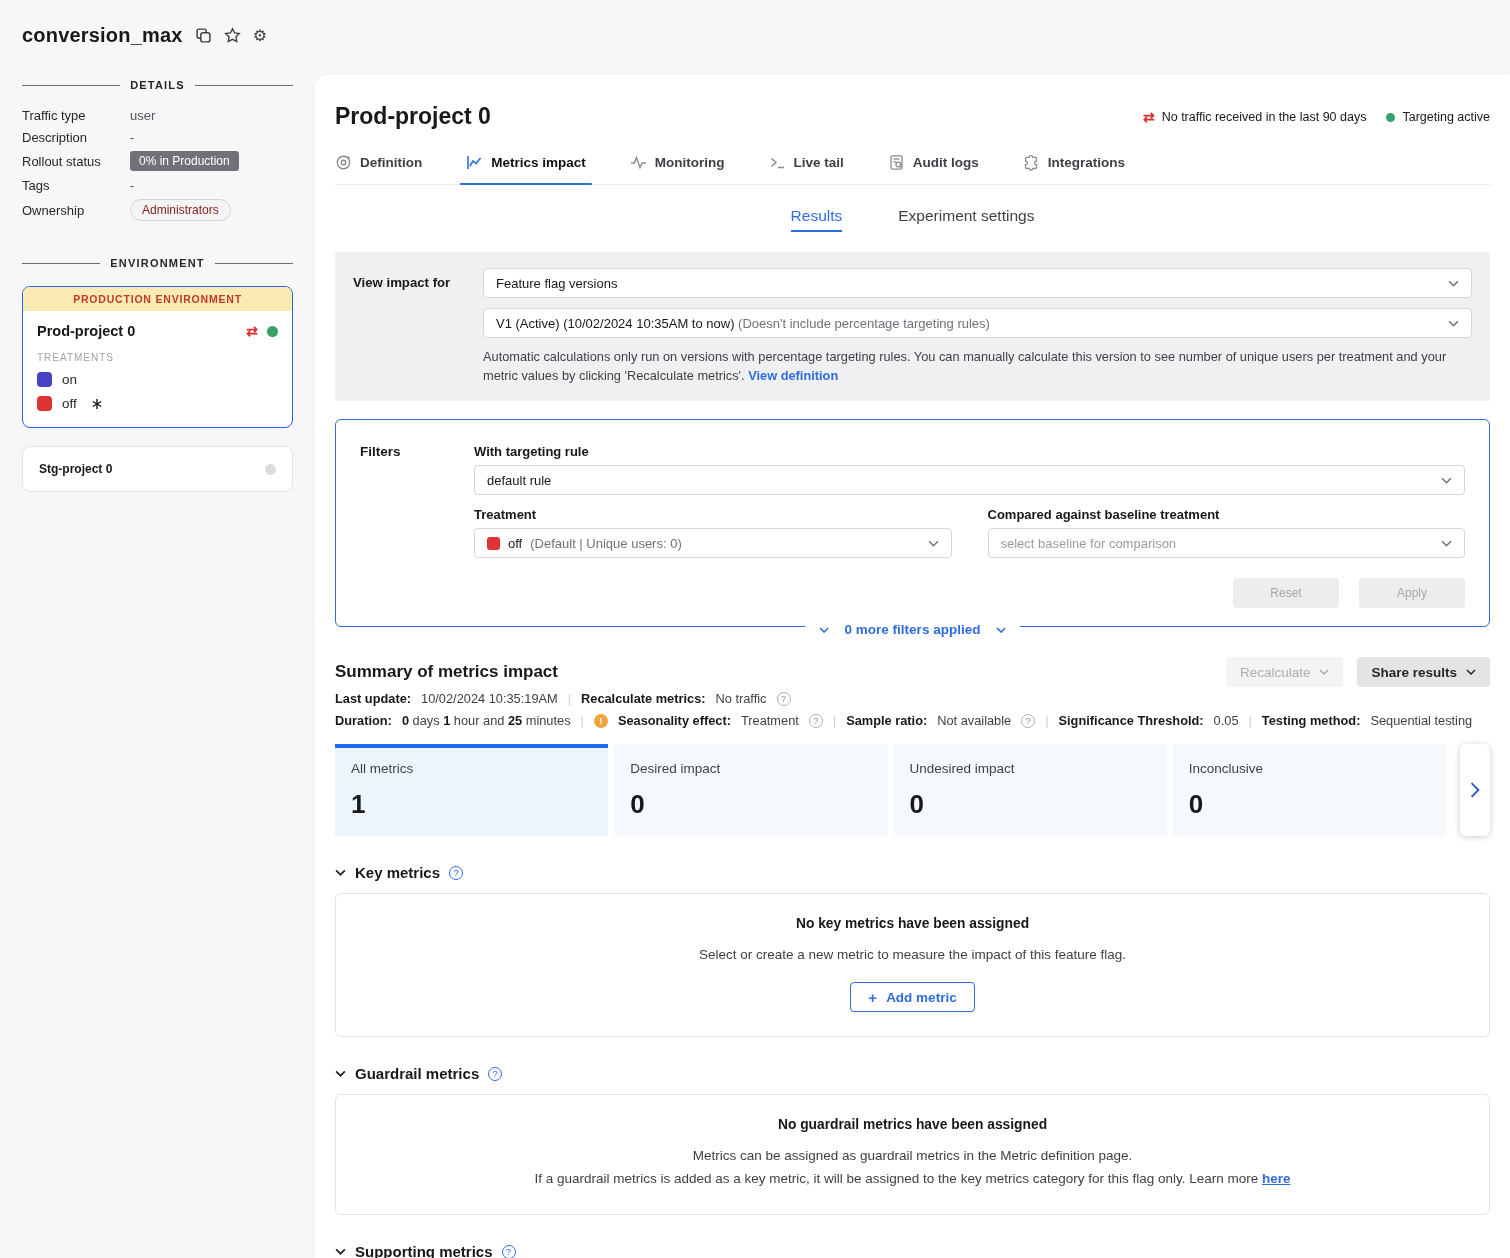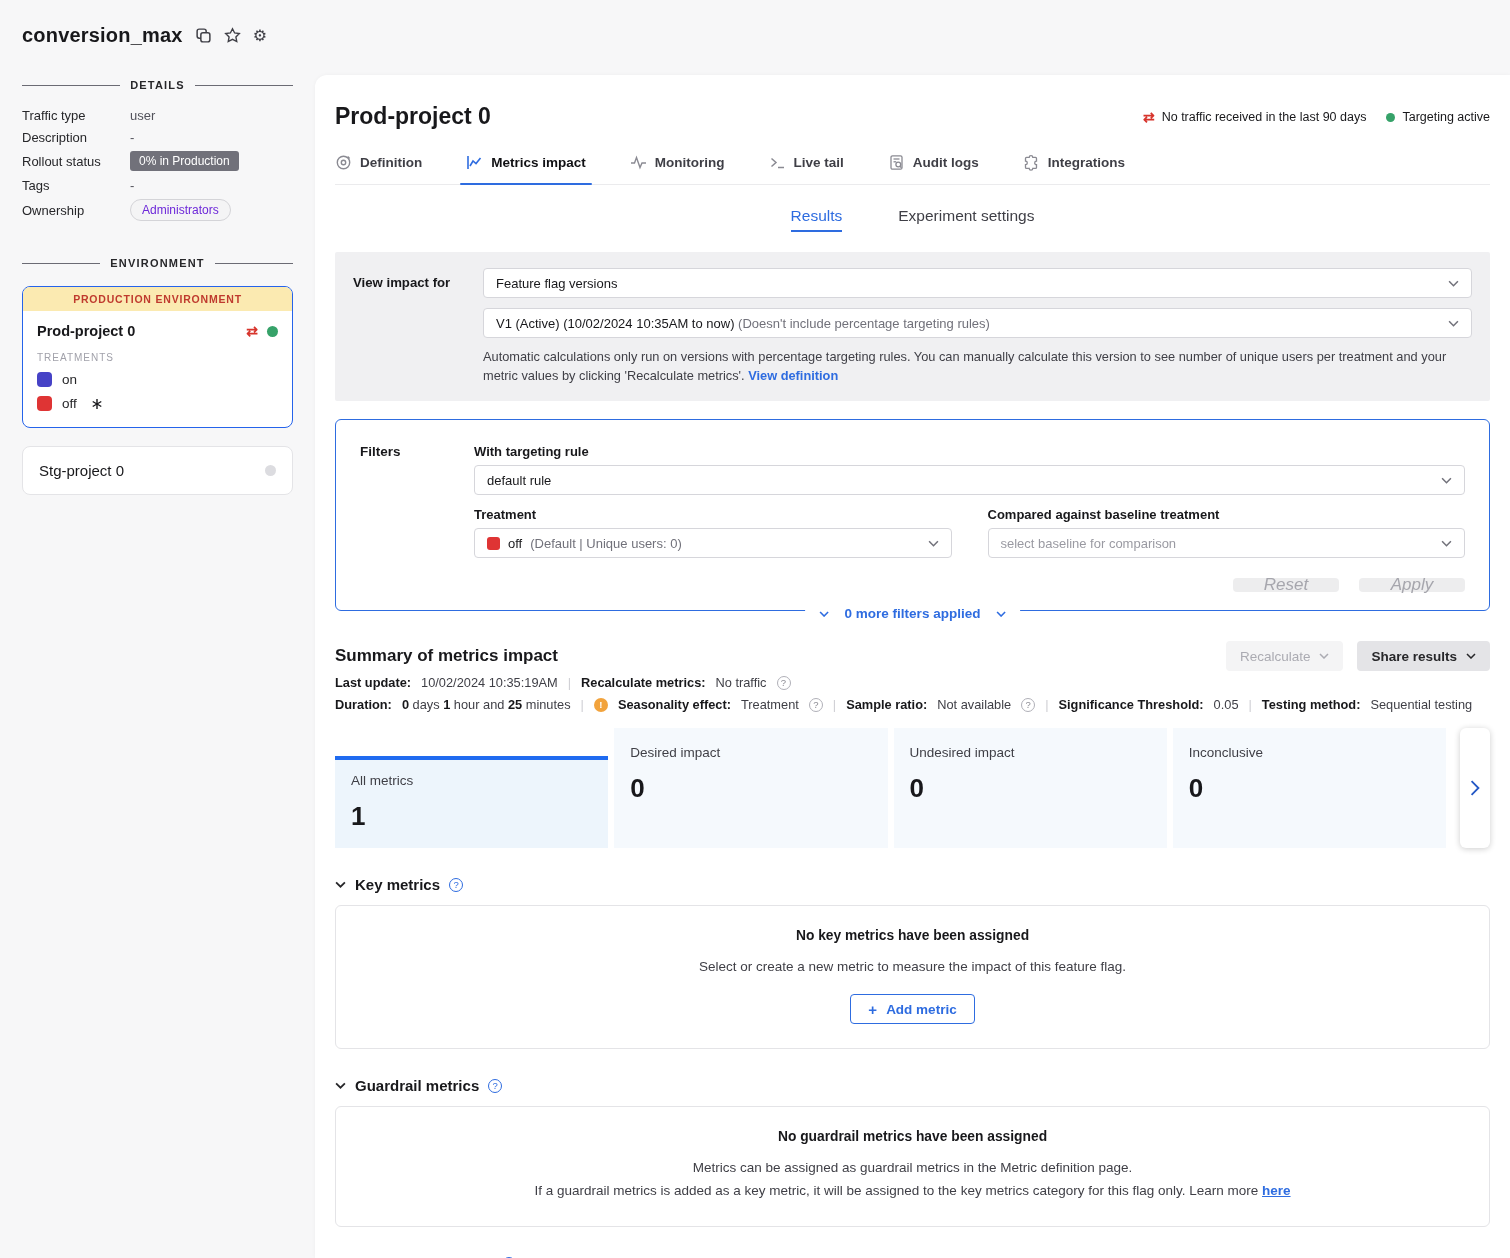--- a/index.html
+++ b/index.html
@@ -12,40 +12,40 @@
   .flag-head h1 { font-size:20px; font-weight:bold; letter-spacing:.2px; }
   .icon-btn { color:#3f3f46; display:inline-flex; cursor:pointer; }
   .divider { display:flex; align-items:center; gap:10px; font-size:11px; font-weight:bold; color:#27272a; letter-spacing:1.2px; }
   .divider::before,.divider::after { content:""; flex:1; height:1px; background:#6b6b74; }
   .details { margin-top:32px; }
   .detail-rows { margin-top:16px; display:flex; flex-direction:column; gap:6px; }
   .drow { display:flex; align-items:center; min-height:16px; }
   .drow .dlabel { width:108px; font-size:13px; color:#27272a; flex:none; }
   .drow .dvalue { font-size:13px; color:#52525b; }
   .badge-dark { background:#71717a; color:#fff; font-size:12px; padding:3px 9px; border-radius:3px; }
-  .pill { background:#f4f4f5; border:1px solid #d4d4d8; color:#6d28d9; font-size:12px; padding:3px 11px; border-radius:12px; }
+  .pill { background:#f4f4f5; border:1px solid #d4d4d8; color:#7f1d1d; font-size:12px; padding:3px 11px; border-radius:12px; }
   .env { margin-top:36px; }
   .prod-card { margin-top:17px; border:1.6px solid #2563eb; border-radius:8px; background:#fff; overflow:hidden; }
   .prod-banner { background:#fbeab1; color:#bf3a2e; text-align:center; font-size:10.5px; font-weight:bold; letter-spacing:.8px; padding:6px 4px; }
   .prod-body { padding:12px 14px 16px; }
   .prod-name-row { display:flex; align-items:center; justify-content:space-between; }
   .prod-name { font-size:14.5px; font-weight:bold; }
   .prod-status { display:flex; align-items:center; gap:9px; }
   .swap { color:#d7342c; font-size:14px; font-weight:bold; }
   .dot { width:11px; height:11px; border-radius:50%; display:inline-block; }
   .dot-green { background:#36a269; }
   .dot-gray { background:#dcdce0; }
   .treat-head { margin-top:13px; font-size:10px; letter-spacing:1px; color:#a1a1aa; font-weight:normal; }
   .treat-row { margin-top:9px; display:flex; align-items:center; gap:10px; }
   .swatch { width:15px; height:15px; border-radius:4px; flex:none; }
   .swatch-on { background:#4642c6; }
   .swatch-off { background:#df3434; }
   .treat-name { font-size:13.5px; color:#27272a; }
   .stg-card { margin-top:18px; background:#fff; border:1px solid #e4e4e7; border-radius:8px; padding:15px 16px; display:flex; align-items:center; justify-content:space-between; }
-  .stg-name { font-size:15px; font-weight:normal; }
+  .stg-name { font-size:12px; font-weight:bold; }
 
   
   .main { position:absolute; left:315px; top:75px; width:1195px; height:1183px; background:#fff; border-top-left-radius:12px; padding:28px 20px 0; box-shadow:0 0 4px rgba(0,0,0,.04); }
   .main-head { display:flex; justify-content:space-between; align-items:flex-start; }
   .main-title { font-size:23px; font-weight:bold; }
   .head-status { display:flex; align-items:center; gap:20px; font-size:12.5px; margin-top:6px; }
   .hs-item { display:flex; align-items:center; gap:7px; }
   .hs-item .dot { width:9px; height:9px; }
 
   .tabs { margin-top:24px; display:flex; gap:44px; border-bottom:1px solid #ebebed; }
@@ -72,41 +72,41 @@
   .filters-box { margin-top:18px; position:relative; border:1.5px solid #2e6ce0; border-radius:6px; padding:24px 24px 18px; display:flex; }
   .filters-label { width:114px; flex:none; font-size:13.5px; font-weight:bold; }
   .filters-col { flex:1; }
   .flabel { font-size:13px; font-weight:bold; margin-bottom:6px; }
   .filters-row2 { display:flex; gap:36px; margin-top:12px; }
   .fcol { flex:1; }
   .treat-sel-left { display:flex; align-items:center; gap:8px; }
   .mini-swatch { width:13px; height:13px; border-radius:3px; background:#df3434; flex:none; }
   .placeholder { color:#9a9aa2; }
   .filter-btns { display:flex; justify-content:flex-end; gap:20px; margin-top:20px; }
-  .btn-disabled { width:106px; height:14px; background:#ededee; color:#a6a6ad; font-size:17px; border-radius:4px; display:flex; align-items:center; justify-content:center; cursor:default;font-style:italic; }
+  .btn-disabled { width:106px; height:30px; background:#ededee; color:#a6a6ad; font-size:12px; border-radius:4px; display:flex; align-items:center; justify-content:center; cursor:default; }
   .more-filters { position:absolute; left:50%; bottom:-11px; transform:translateX(-50%); background:#fff; padding:0 14px; display:flex; align-items:center; gap:16px; color:#2e6ce0; font-size:13.5px; font-weight:bold; }
   .mf-chev { display:inline-flex; color:#2e6ce0; }
 
   .summary-row { margin-top:30px; display:flex; justify-content:space-between; align-items:center; }
   .summary-title { font-size:17px; font-weight:bold; }
   .summary-btns { display:flex; gap:14px; }
   .btn-recalc { background:#f4f4f5; color:#ababb2; }
   .btn-share { background:#e4e4e7; color:#27272a; font-weight:bold; }
   .btn-top { height:30px; padding:0 14px; border-radius:4px; font-size:13.5px; display:flex; align-items:center; gap:9px; cursor:pointer; }
   .meta-line { margin-top:4px; display:flex; align-items:center; gap:10px; font-size:12.8px; color:#3f3f46; flex-wrap:wrap; }
   .meta-line b { color:#18181b; }
   .sep { color:#cfcfd4; }
   .help { width:14px; height:14px; border-radius:50%; border:1px solid #b0b0b8; color:#8a8a92; font-size:9.5px; display:inline-flex; align-items:center; justify-content:center; flex:none; cursor:pointer; }
   .help-blue { border-color:#2e6ce0; color:#2e6ce0; }
   .warn { width:14px; height:14px; border-radius:50%; background:#f2a33c; color:#fff; font-size:9.5px; font-weight:bold; display:inline-flex; align-items:center; justify-content:center; flex:none; }
 
   .cards-row { margin-top:16px; display:flex; align-items:stretch; }
   .scards { flex:1; display:flex; gap:6px; }
   .scard { flex:1; background:#f5f9fd; border-top:4px solid transparent; padding:13px 16px 16px; cursor:pointer; }
-  .scard.active { background:#edf5fc; border-top-color:#1f6bf0;margin-top:28px; }
+  .scard.active { background:#edf5fc; border-top-color:#1f6bf0; }
   .scard-label { font-size:13.5px; color:#3f3f46; }
   .scard-value { font-size:26px; font-weight:bold; margin-top:13px; }
   .scroll-btn { width:30px; margin-left:14px; background:#fff; border-radius:6px; box-shadow:0 1px 6px rgba(0,0,0,.2); display:flex; align-items:center; justify-content:center; color:#2458c5; cursor:pointer; }
 
   .section-head { margin-top:28px; display:flex; align-items:center; gap:9px; }
   .section-head .chev-d { color:#27272a; display:inline-flex; cursor:pointer; }
   .section-title { font-size:15px; font-weight:bold; }
   .empty-card { margin-top:12px; border:1px solid #e4e4e7; border-radius:6px; text-align:center; padding:22px 20px 24px; }
   .empty-title { font-size:13.8px; font-weight:bold; }
   .empty-text { font-size:13.5px; color:#3f3f46; margin-top:16px; }

